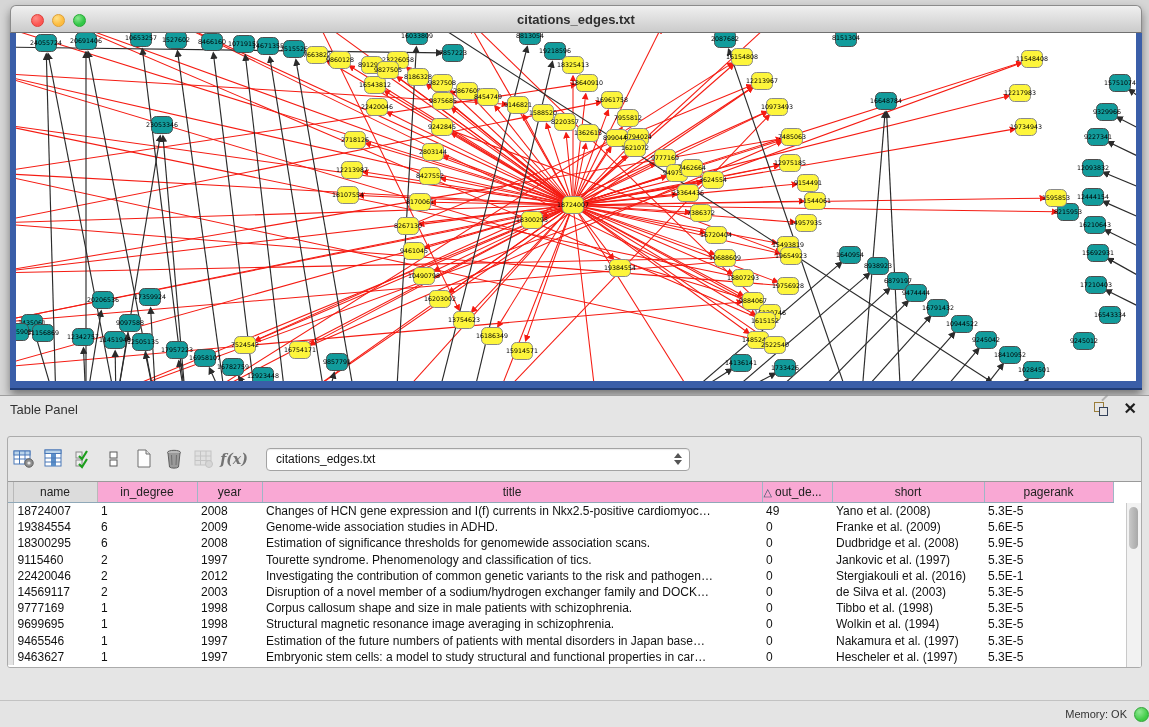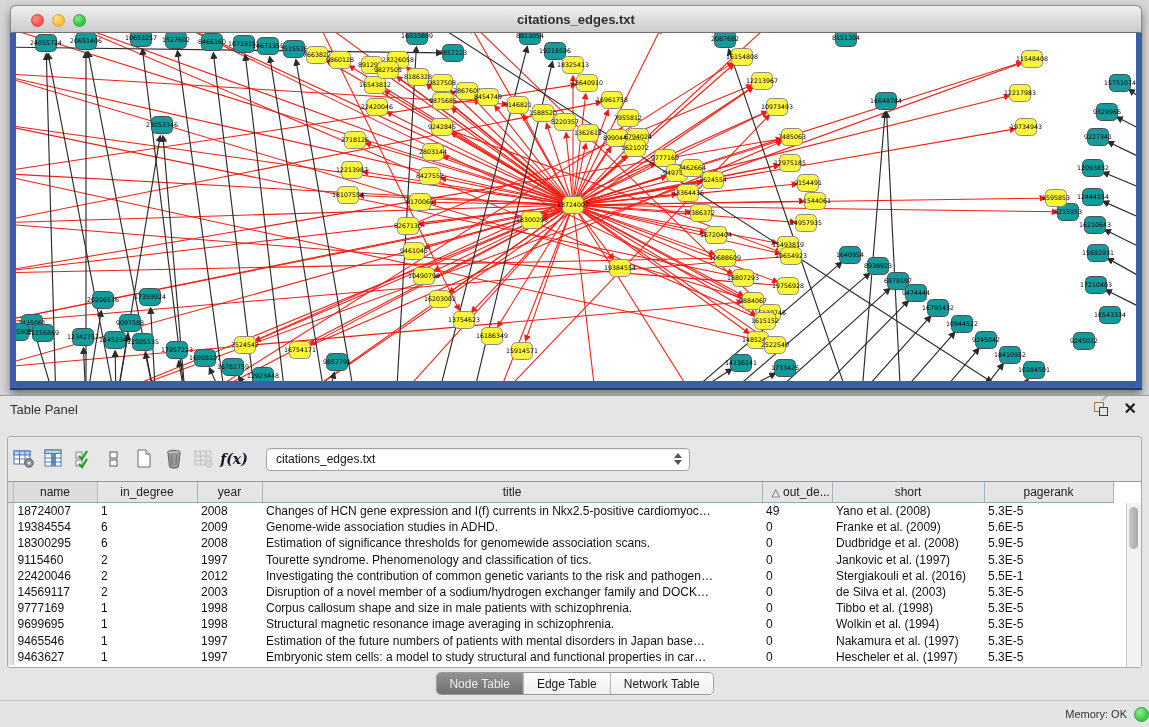--- a/index.html
+++ b/index.html
@@ -32,35 +32,35 @@
   .float-icon{position:relative;width:14px;height:14px;}
   .float-icon .sq1{position:absolute;left:0;top:0;width:8px;height:8px;border:1px solid #9A7D3A;}
   .float-icon .sq2{position:absolute;right:0;bottom:0;width:7px;height:7px;border:1px solid #33415A;background:#E5E5E5;}
   .close-icon{font-size:16px;font-weight:bold;color:#1E1E1E;line-height:14px;}
   .splitter-grip{position:absolute;top:-5px;right:42px;width:8px;height:8px;
                  border-right:2px solid #8F8F8F;transform:rotate(45deg);opacity:.6;}
   .panel-box{position:absolute;left:7px;right:7px;top:40px;bottom:32px;border:1px solid #ABABAB;
              border-radius:3px;background:#E7E7E7;overflow:hidden;}
   .toolbar{height:44px;display:flex;align-items:center;padding:0 4px;gap:6px;}
   .tool-btn{width:24px;height:26px;display:flex;align-items:center;justify-content:center;}
-  .fx{font-family:"DejaVu Serif",serif;font-style:italic;font-weight:bold;font-size:14px;color:#0f172a;text-align:right;}
+  .fx{font-family:"DejaVu Serif",serif;font-style:italic;font-weight:bold;font-size:14px;color:#737373;text-align:right;}
   .combo{width:424px;height:23px;box-sizing:border-box;background:#fff;border:1px solid #A3A3A3;border-radius:4px;
          margin-left:14px;display:flex;align-items:center;justify-content:space-between;padding:0 7px 0 9px;
          font-size:12px;color:#111;box-shadow:inset 0 1px 1px rgba(0,0,0,.08);}
   .combo-arrows{display:flex;flex-direction:column;gap:2px;}
   .combo-arrows i{display:block;width:0;height:0;border-left:4px solid transparent;border-right:4px solid transparent;}
   .combo-arrows .up{border-bottom:5px solid #555;}
   .combo-arrows .dn{border-top:5px solid #555;}
   .table-wrap{position:absolute;top:44px;left:0;right:0;bottom:0;background:#fff;border-top:1px solid #9A9A9A;overflow:hidden;}
   table{border-collapse:collapse;table-layout:fixed;width:1105px;font-size:12px;}
   thead th{height:20px;font-weight:normal;color:#222;text-align:center;
-           background:#e5e5e5;border-right:1px solid #9FB6C6;border-bottom:1px solid #8FA8B8;padding:0 3px;
+           background:#f9a8d4;border-right:1px solid #9FB6C6;border-bottom:1px solid #8FA8B8;padding:0 3px;
            overflow:hidden;white-space:nowrap;}
   thead th.gray{background:#DCDCDC;border-right:1px solid #B9B9B9;}
-  thead th.sorted{text-align:left;padding-left:9px;}
+  thead th.sorted{text-align:left;padding-left:1px;}
   .sort-tri{color:#3A4E66;font-size:11px;margin-right:3px;}
   tbody td{height:16.2px;padding:0 4px;color:#111;white-space:nowrap;overflow:hidden;border:0;}
   tbody td.gut{background:#E3E3E3;border-right:1px solid #C5C5C5;padding:0;}
   .vscroll{position:absolute;right:0;top:21px;bottom:0;width:14px;background:#F2F2F2;border-left:1px solid #C9C9C9;}
   .vthumb{position:absolute;left:2px;top:4px;width:9px;height:42px;border-radius:5px;background:linear-gradient(90deg,#C9C9C9,#A8A8A8);}
   .tabs{position:absolute;bottom:5px;left:50%;transform:translateX(-50%);display:flex;
         border:1px solid #989898;border-radius:5px;overflow:hidden;background:#fff;}
   .tab{padding:2px 13px;font-size:12px;height:17px;display:flex;align-items:center;
        background:linear-gradient(#FDFDFD,#F0F0F0);color:#1A1A1A;border-right:1px solid #ADADAD;}
   .tab:last-child{border-right:0;}
@@ -969,24 +969,19 @@
                 <td>5.3E-5</td>
               </tr>
             </tbody>
         </table>
         <div class="vscroll">
           <div class="vthumb"></div>
         </div>
       </div>
     </div>
 
-    <div class="tabs">
-      <span class="tab selected">Node Table</span>
-      <span class="tab">Edge Table</span>
-      <span class="tab">Network Table</span>
-    </div>
   </div>
 
   <div class="status-bar">
     <span>Memory: OK</span>
     <span class="mem-dot"></span>
   </div>
 </div>
 
 </body></html>

